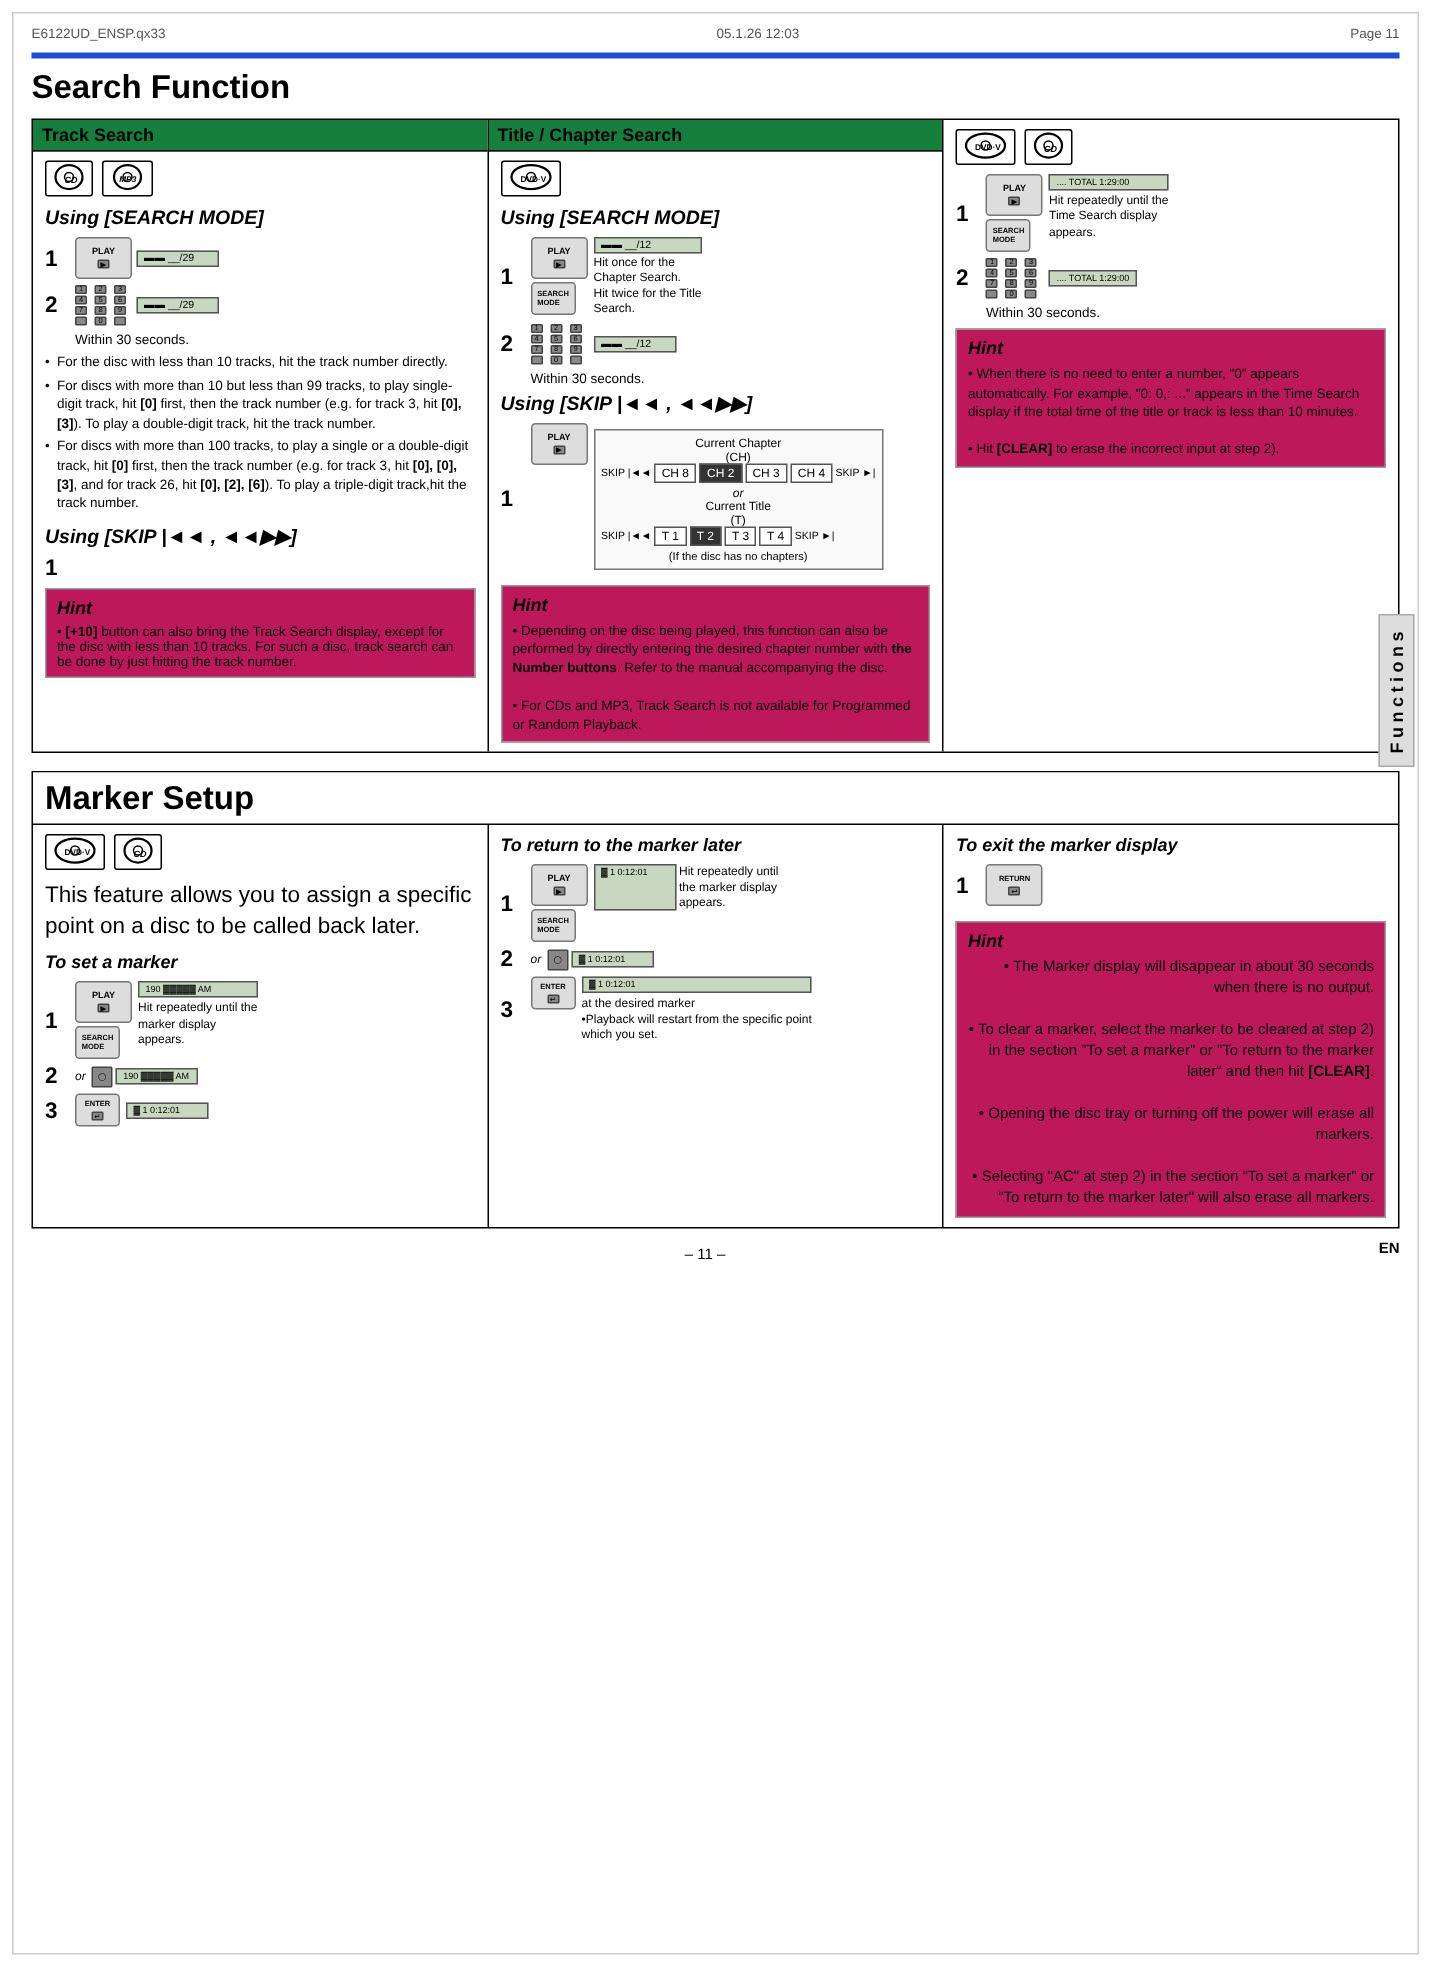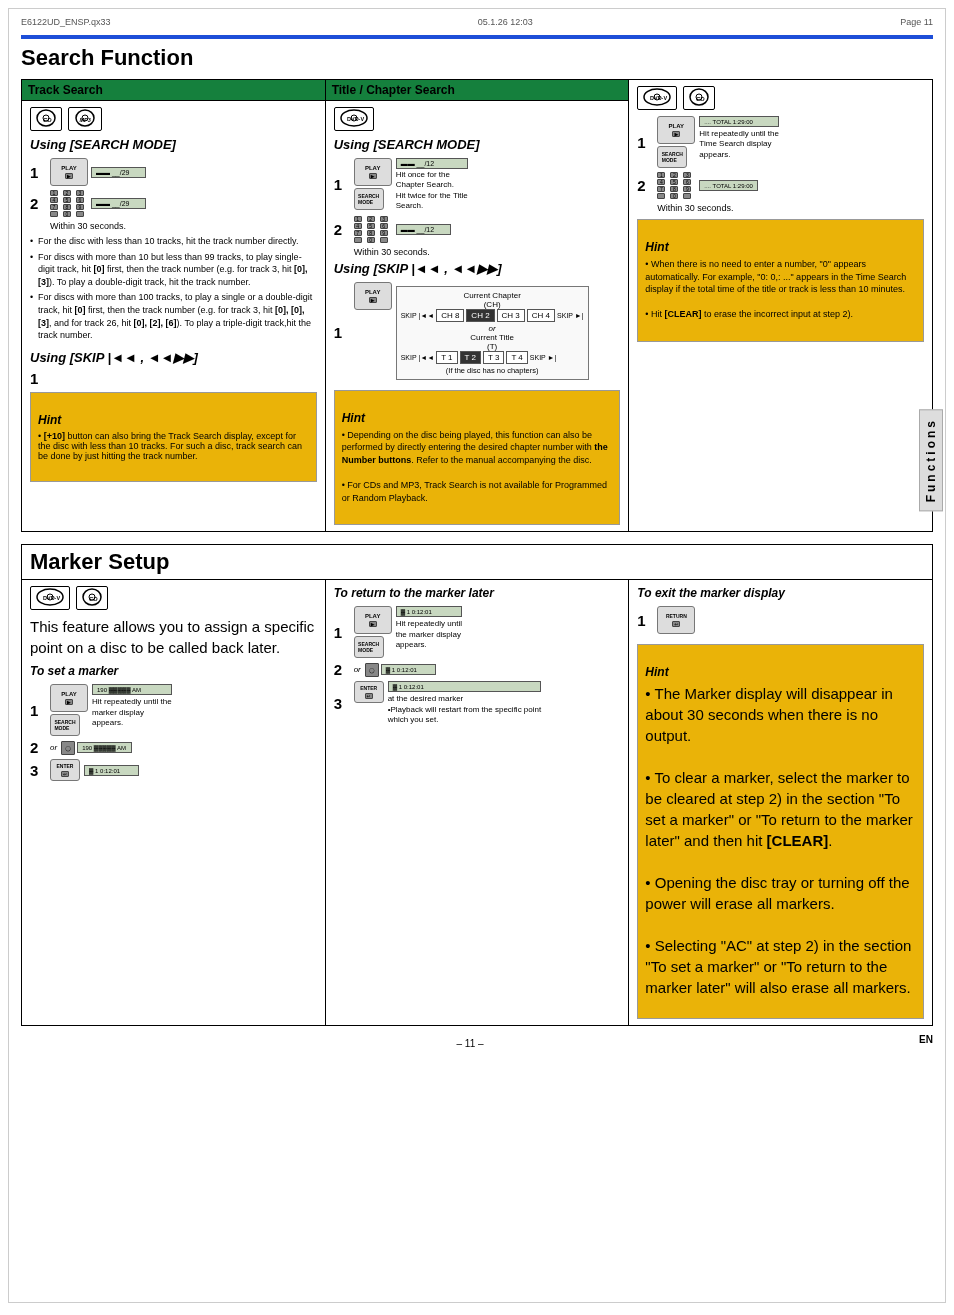--- a/index.html
+++ b/index.html
@@ -89,23 +89,23 @@
       font-size: 9px;
       line-height: 1.4;
       margin-top: 4px;
     }
     .bullet-item {
       display: flex;
       margin-bottom: 3px;
     }
     .bullet-dot { min-width: 8px; }
     .hint-box {
-      background: #eab308;
+      background: #be185d;
       border: 1px solid #999;
-      padding: 20px 7px;
+      padding: 5px 7px;
       margin-top: 6px;
       font-size: 9px;
     }
     .hint-title {
       font-style: italic;
       font-weight: bold;
       font-size: 12px;
       margin-bottom: 4px;
     }
     .track-box {
@@ -639,21 +639,21 @@
               <div class="small-remote">
                 <div style="font-size:6px;font-weight:bold;">PLAY</div>
                 <div class="small-btn-row">
                     <div class="small-btn">▶</div>
                   </div>
               </div>
               <div class="small-remote" style="width:30px;height:22px;">
                 <div style="font-size:5px;font-weight:bold;">SEARCH<br>MODE</div>
               </div>
             </div>
-            <div style="display:flex;flex-direction:column;gap:2px;">
+            <div style="display:flex;flex-direction:row;gap:2px;">
               <div class="display-screen">
                 <span style="font-size:6px;">▓ 1 0:12:01</span>
               </div>
               <div style="font-size:8px;line-height:1.3;">
                 Hit repeatedly until<br>the marker display<br>appears.
               </div>
             </div>
           </div>
         </div>
 
@@ -699,21 +699,21 @@
           <div class="small-remote">
             <div style="font-size:5px;font-weight:bold;">RETURN</div>
             <div class="small-btn-row">
                 <div class="small-btn" style="font-size:5px;">↩</div>
               </div>
           </div>
         </div>
 
         <div class="hint-box" style="margin-top:10px;">
           <div class="hint-title">Hint</div>
-          <div style="font-size:15px;line-height:1.4;">
+          <div style="font-size:10px;line-height:1.4;text-align:right;">
             • The Marker display will disappear in about 30 seconds when there is no output.<br><br>
             • To clear a marker, select the marker to be cleared at step 2) in the section "To set a marker" or "To return to the marker later" and then hit <b>[CLEAR]</b>.<br><br>
             • Opening the disc tray or turning off the power will erase all markers.<br><br>
             • Selecting "AC" at step 2) in the section "To set a marker" or "To return to the marker later" will also erase all markers.
           </div>
         </div>
       </div>
     </div>
   </div>
 

